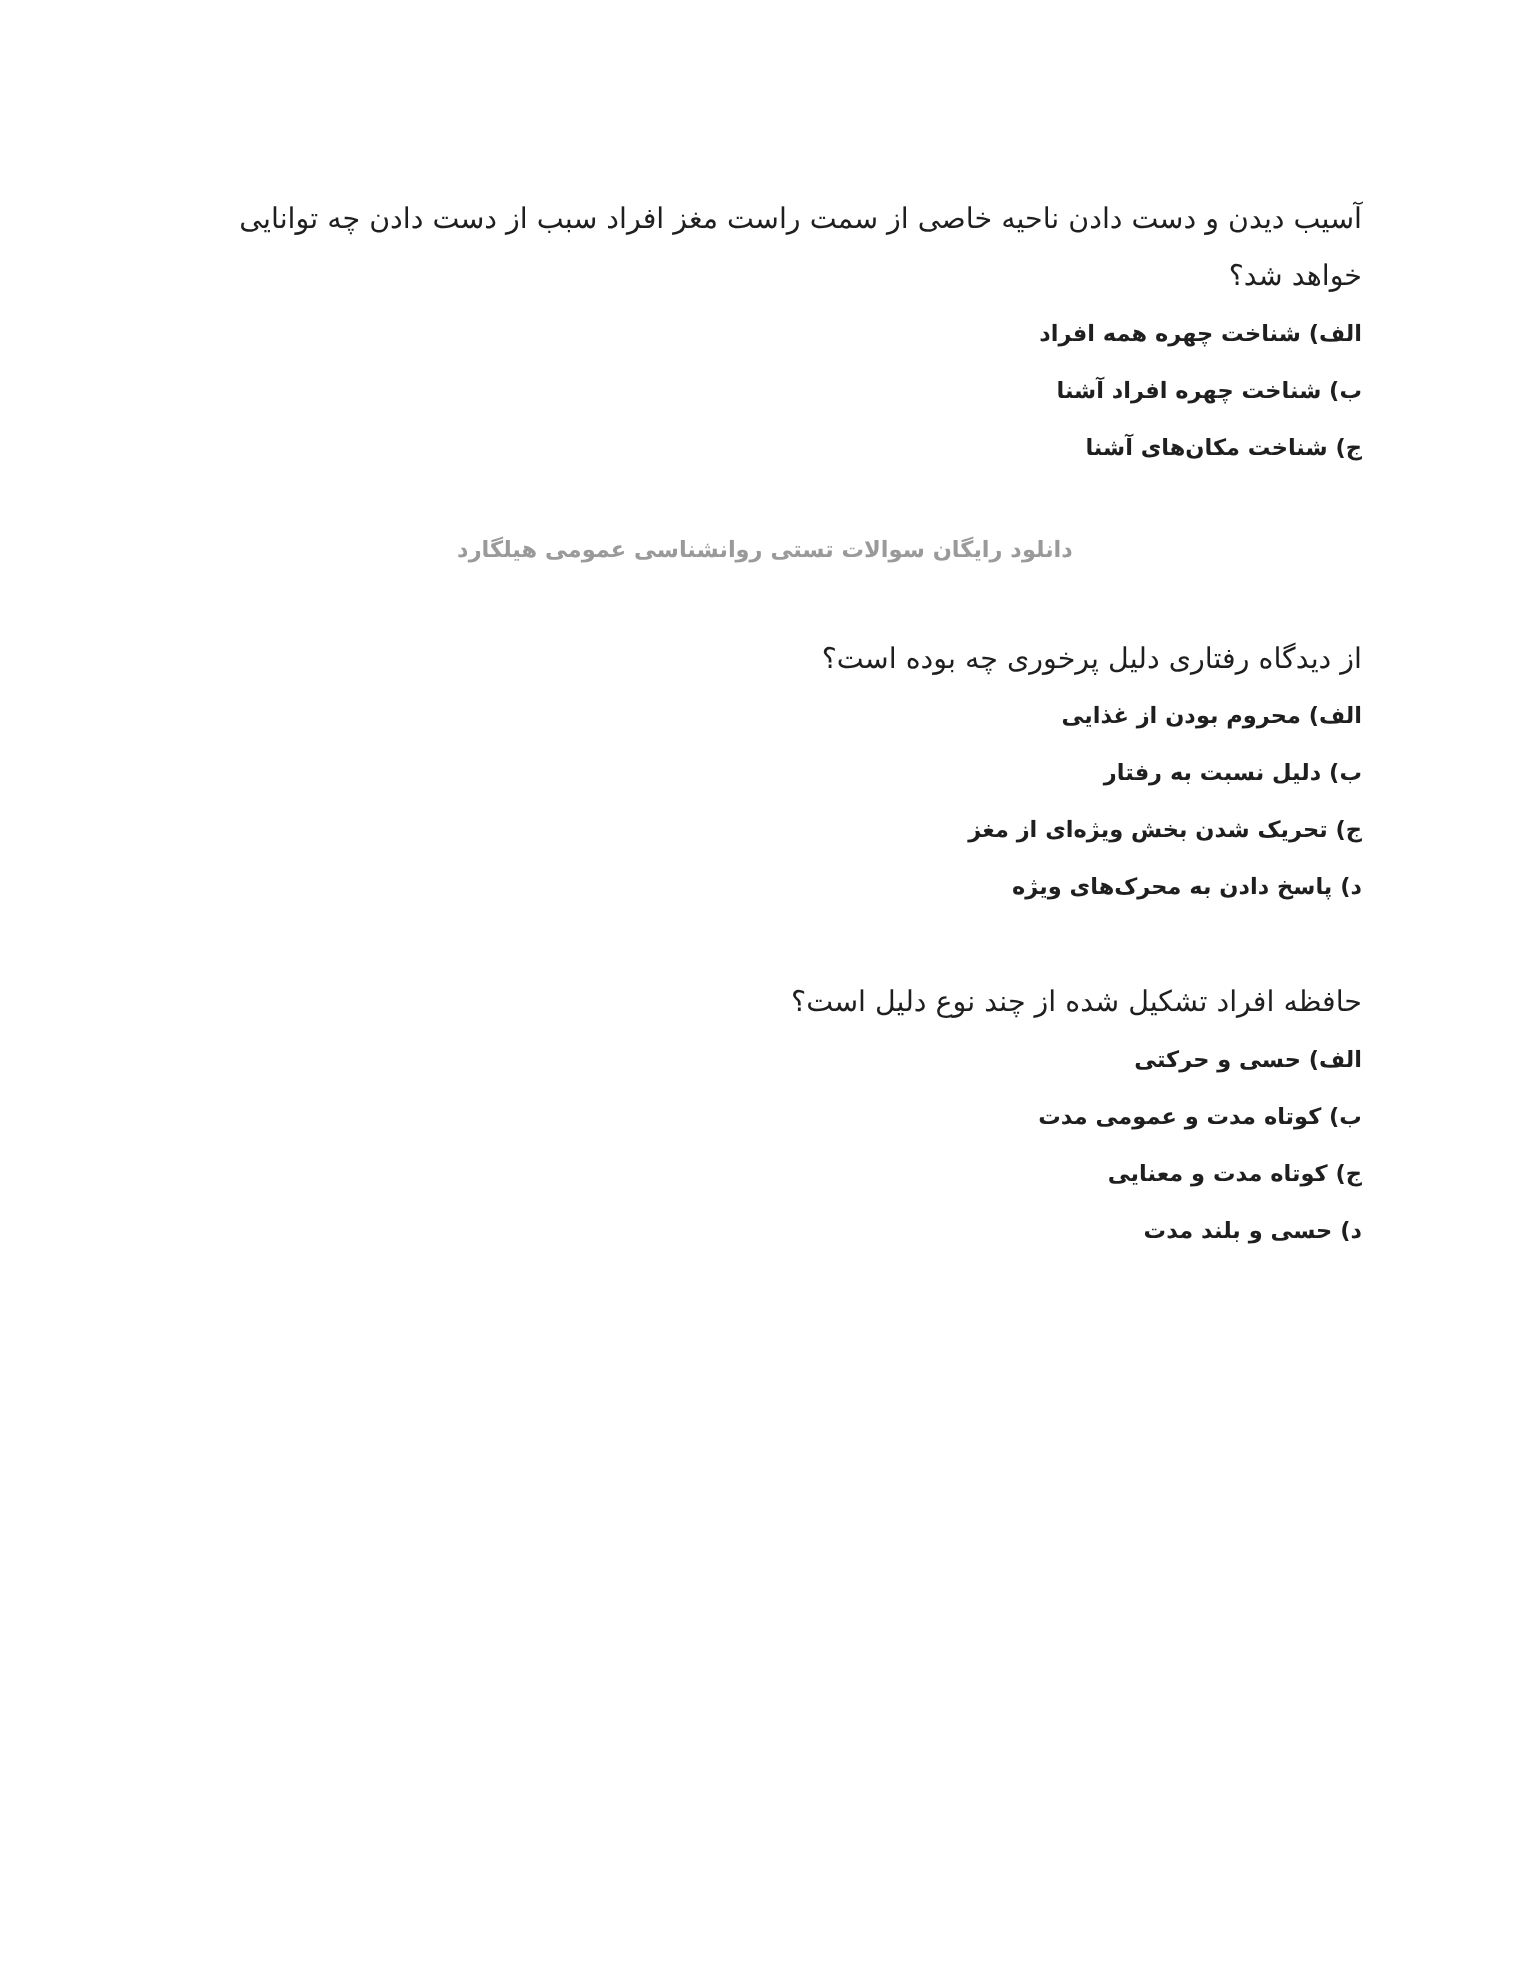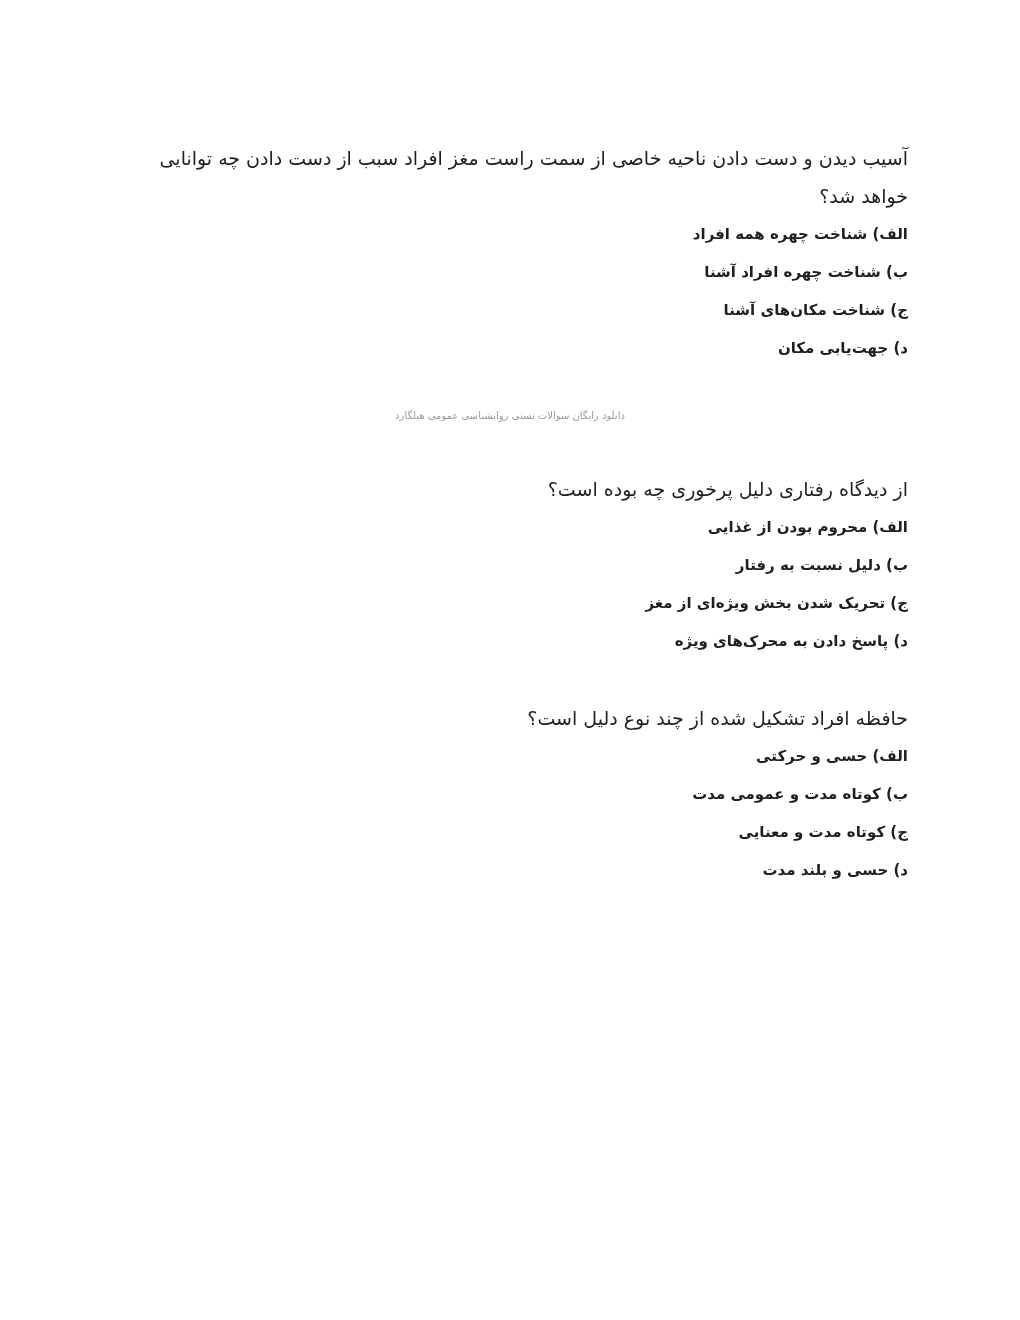--- a/index.html
+++ b/index.html
@@ -4,21 +4,21 @@
 <style>
   html, body {
     margin: 0;
     padding: 0;
     background: #ffffff;
   }
   .page {
     position: relative;
     width: 1020px;
     height: 962px;
-    margin: 12px auto;
+    margin: 0 auto;
     background: #ffffff;
     box-sizing: border-box;
     padding: 127px 112px 0 112px;
     direction: rtl;
     text-align: right;
     font-family: "DejaVu Sans", sans-serif;
     color: #1f1f1f;
     overflow: hidden;
     border-radius: 27px;
   }
@@ -31,38 +31,38 @@
     margin: 0;
     font-weight: 400;
   }
   .option {
     font-size: 15px;
     line-height: 38px;
     margin: 0;
     font-weight: 700;
   }
   .watermark {
-    font-size: 10px;
+    font-size: 15px;
     line-height: 20px;
     color: #9a9a9a;
     text-align: center;
     margin: 30px 0 44px 0;
+    font-weight: bold;
   }
 </style>
 </head>
 <body>
 
 <div class="page">
 
   <div class="question-block">
     <p class="question">آسیب دیدن و دست دادن ناحیه خاصی از سمت راست مغز افراد سبب از دست دادن چه توانایی خواهد شد؟</p>
     <p class="option">الف) شناخت چهره همه افراد</p>
     <p class="option">ب) شناخت چهره افراد آشنا</p>
     <p class="option">ج) شناخت مکان‌های آشنا</p>
-    <p class="option">د) جهت‌یابی مکان</p>
   </div>
 
 
   <p class="watermark">دانلود رایگان سوالات تستی روانشناسی عمومی هیلگارد</p>
 
   <div class="question-block">
     <p class="question">از دیدگاه رفتاری دلیل پرخوری چه بوده است؟</p>
     <p class="option">الف) محروم بودن از غذایی</p>
     <p class="option">ب) دلیل نسبت به رفتار</p>
     <p class="option">ج) تحریک شدن بخش ویژه‌ای از مغز</p>

